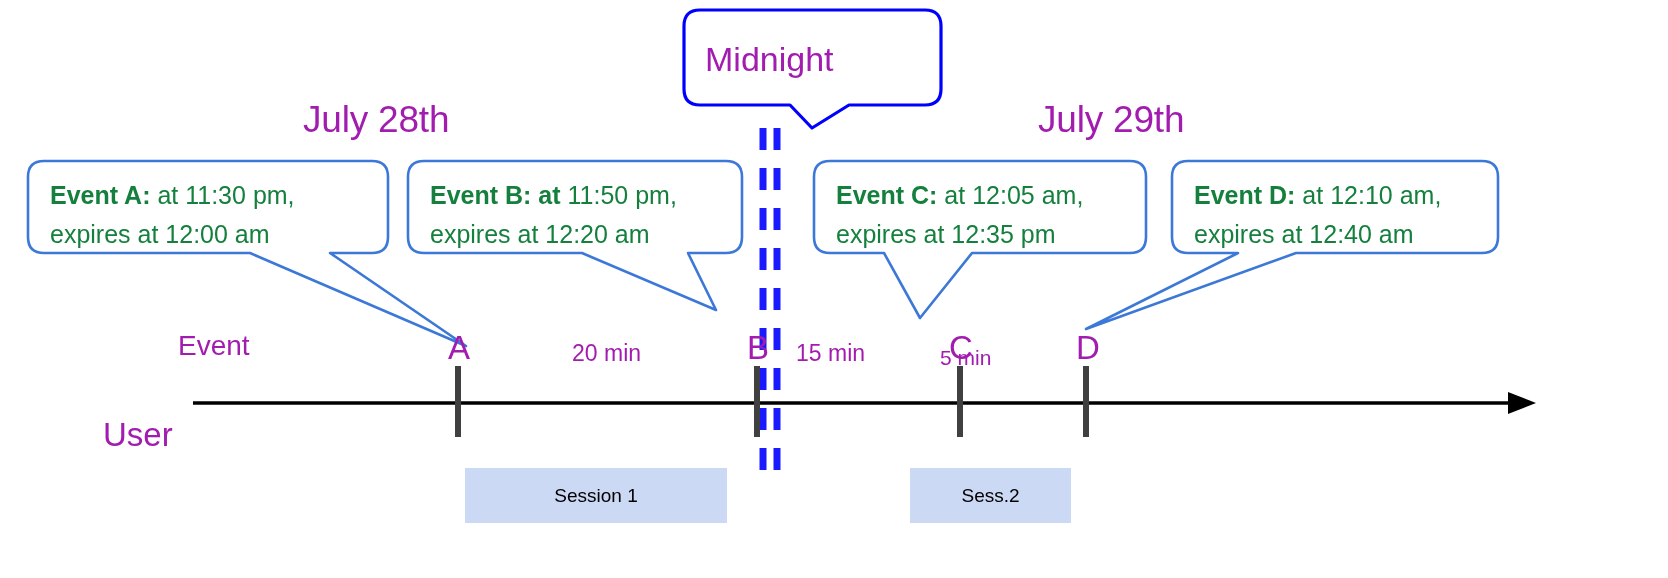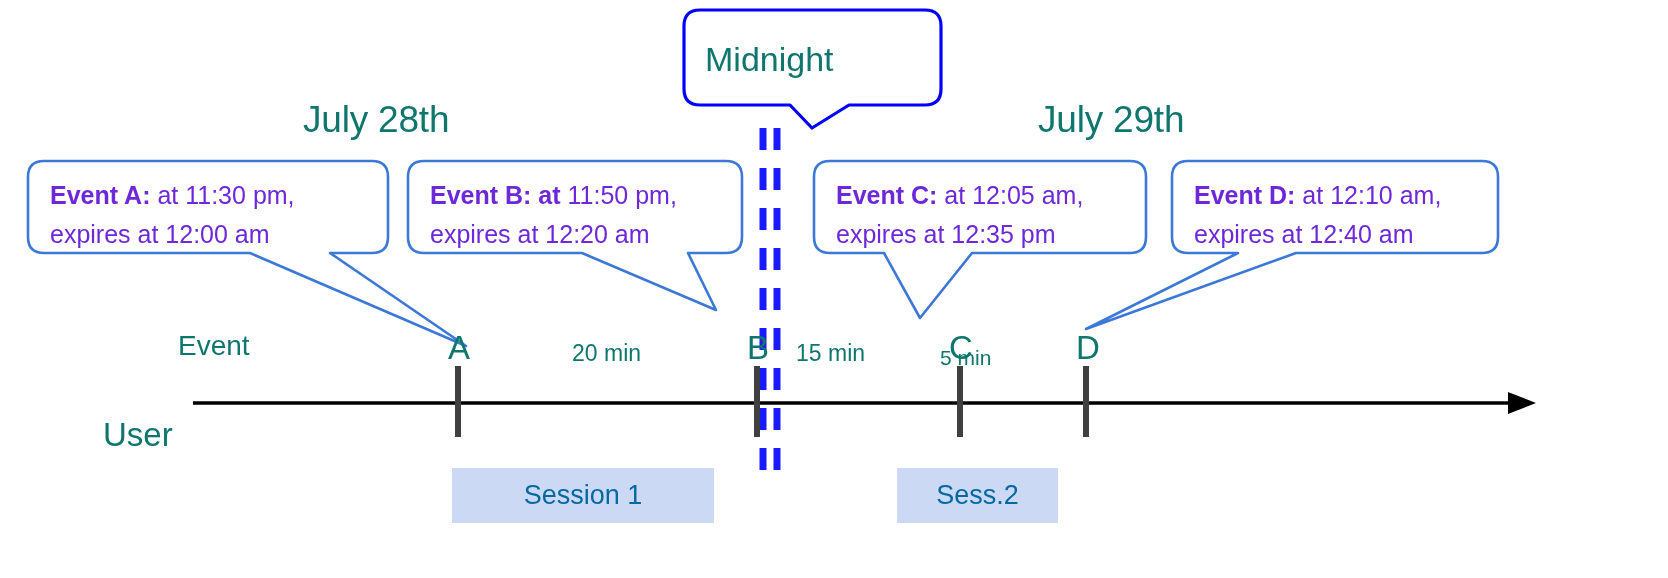--- a/index.html
+++ b/index.html
@@ -17,34 +17,34 @@
   }
   #svg-layer {
     position: absolute;
     left: 0;
     top: 0;
     width: 1668px;
     height: 578px;
   }
   .txt {
     position: absolute;
-    color: #0f766e;
+    color: #a21caf;
     white-space: nowrap;
   }
   
   .date-label {
     font-size: 37px;
     letter-spacing: -0.2px;
   }
   
   .callout-text {
     position: absolute;
     font-size: 25px;
     line-height: 39px;
-    color: #6d28d9;
+    color: #15803d;
     white-space: nowrap;
   }
   .callout-text b {
     font-weight: bold;
   }
   
   .midnight-label {
     font-size: 34px;
   }
   
@@ -63,22 +63,23 @@
   .gap-label-small {
     font-size: 21px;
   }
   
   .session-box {
     position: absolute;
     background: #ccd9f5;
     display: flex;
     align-items: center;
     justify-content: center;
-    color: #0369a1;
-    font-size: 27px;
+    color: #000000;
+    font-size: 19px;
+    margin-left: 13px;
   }
 </style>
 </head>
 <body>
 
 <div id="stage">
 
   <svg id="svg-layer" viewBox="0 0 1668 578" xmlns="http://www.w3.org/2000/svg">
 
     <path d="M 700,10 L 925,10 Q 941,10 941,26 L 941,89 Q 941,105 925,105

